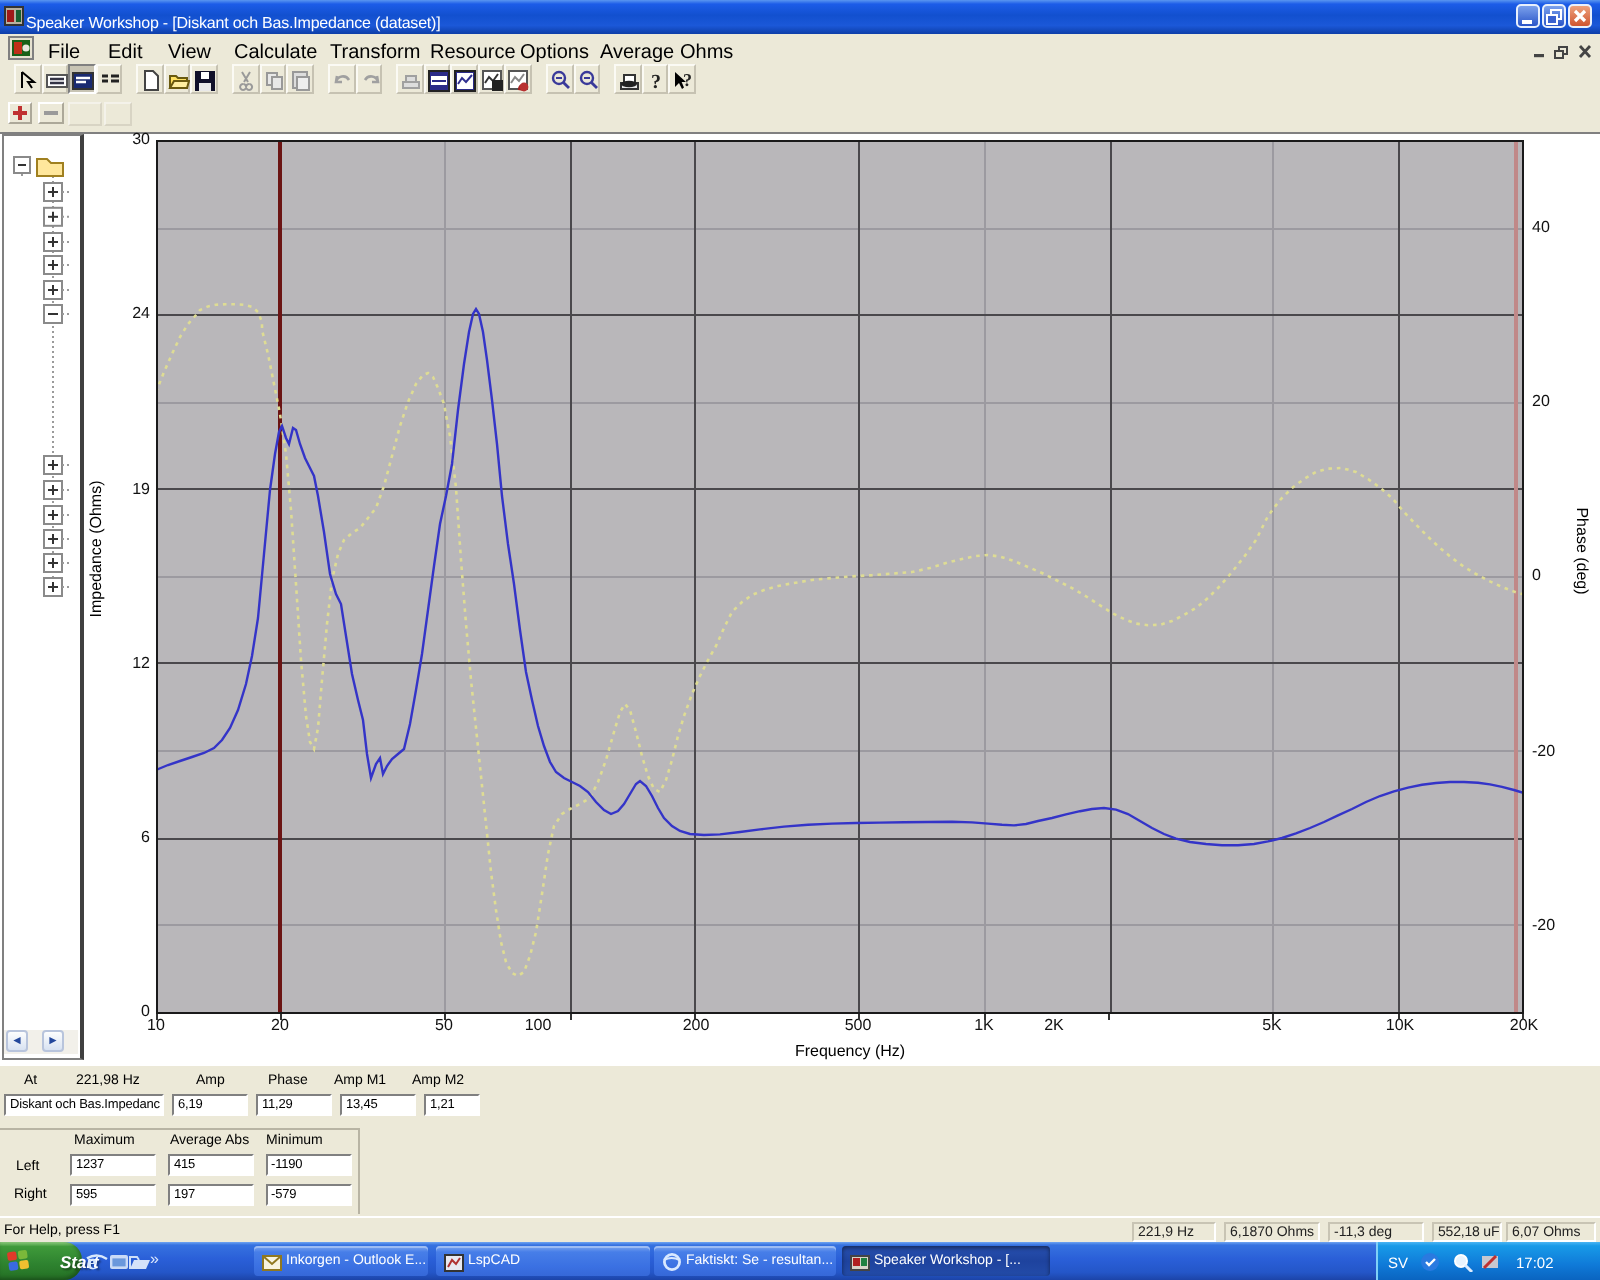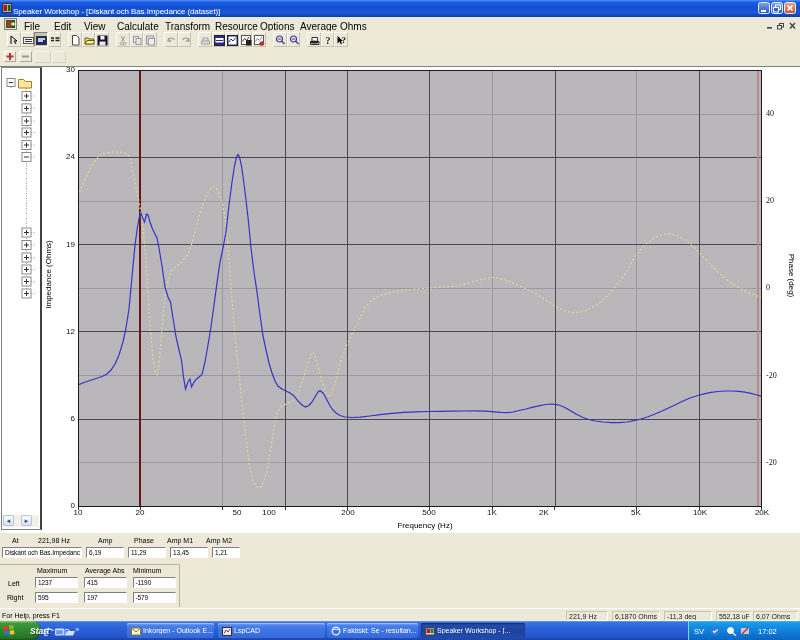--- a/index.html
+++ b/index.html
@@ -17,21 +17,21 @@
 #tbar{left:0;top:31px;width:800px;height:17px;background:#ece9d8;}
 .tb{position:absolute;top:1px;width:13.5px;height:15px;background:#ece9d8;border:1px solid #c6c2b2;border-top-color:#fbfaf4;border-left-color:#fbfaf4;}
 .tb svg{position:absolute;left:1px;top:2px;}
 
 .pb{position:absolute;background:#ece9d8;border:1px solid #aca899;border-top-color:#fff;border-left-color:#fff;}
 
 #client{left:0;top:66px;width:800px;height:467px;background:#fff;}
 #tree{position:absolute;left:1px;top:1px;width:41px;height:463px;background:#fff;border:1px solid #808080;border-right:2px solid #404040;}
 #chartlbls{position:absolute;left:0;top:0;width:800px;height:467px;}
 .yl{position:absolute;width:17px;text-align:right;font-size:8px;line-height:8px;color:#111;}
-.yr{position:absolute;left:766px;font-size:8px;line-height:8px;color:#111;font-family:Liberation Serif, serif;}
+.yr{position:absolute;left:766px;font-size:8px;line-height:8px;color:#111;}
 .xl{position:absolute;top:443px;width:30px;text-align:center;font-size:8px;line-height:8px;color:#111;}
 #plot{position:absolute;left:78px;top:4px;width:684px;height:441px;}
 
 
 .ebox{position:absolute;height:11px;background:#fff;border:1px solid #808080;border-bottom-color:#fff;border-right-color:#fff;font-size:6.5px;letter-spacing:-0.1px;line-height:9px;color:#000;padding-left:2px;overflow:hidden;white-space:nowrap;}
 .sfield{position:absolute;top:2px;height:10px;border:1px solid #c8c4b4;border-bottom-color:#fff;border-right-color:#fff;font-size:7px;line-height:9px;color:#222;padding-left:2px;overflow:hidden;white-space:nowrap;}
 #taskbar{left:0;top:621px;width:800px;height:19px;background:linear-gradient(180deg,#6fa5f2 0%,#3672e0 8%,#2a5fd8 45%,#2456c8 80%,#1c44a8 100%);}
 #startbtn{position:absolute;left:0;top:0;width:41px;height:19px;border-radius:0 9px 9px 0;background:linear-gradient(180deg,#8fce7f 0%,#3f9a3a 12%,#2f8430 55%,#247024 100%);box-shadow:inset -1px -1px 2px rgba(0,0,0,0.3);}
 #startbtn span{position:absolute;left:30px;top:4.5px;color:#fff;font-size:8.5px;font-weight:bold;font-style:italic;text-shadow:1px 1px 1px rgba(0,0,0,0.4);}
 .qlicon{position:absolute;top:3px;width:12px;height:12px;}
@@ -313,26 +313,26 @@
   <div class="yl" style="left:58px;top:262px">12</div>
   <div class="yl" style="left:58px;top:349px">6</div>
   <div class="yl" style="left:58px;top:436px">0</div>
   <div class="yr" style="top:44px">40</div>
   <div class="yr" style="top:131px">20</div>
   <div class="yr" style="top:218px">0</div>
   <div class="yr" style="top:306px">-20</div>
   <div class="yr" style="top:393px">-20</div>
   <div class="xl" style="left:63px">10</div>
   <div class="xl" style="left:125px">20</div>
-  <div class="xl" style="left:222px">50</div>
+  <div class="xl" style="left:207px">50</div>
   <div class="xl" style="left:254px">100</div>
   <div class="xl" style="left:333px">200</div>
   <div class="xl" style="left:414px">500</div>
   <div class="xl" style="left:477px">1K</div>
-  <div class="xl" style="left:529px">2K</div>
+  <div class="xl" style="left:512px">2K</div>
   <div class="xl" style="left:621px">5K</div>
   <div class="xl" style="left:685px">10K</div>
   <div class="xl" style="left:747px">20K</div>
   <div class="t8 abs" style="left:390px;top:455px;width:70px;text-align:center">Frequency (Hz)</div>
   <div class="t8 abs" style="left:3px;top:204px;width:90px;text-align:center;transform:rotate(-90deg)">Impedance (Ohms)</div>
   <div class="t8 abs" style="left:761px;top:205px;width:60px;text-align:center;transform:rotate(90deg)">Phase (deg)</div>
  </div>
  <svg id="plot" width="684" height="441">
   <rect x="0" y="0" width="684" height="437" fill="#b9b7ba"></rect>
   <g stroke="#9c9aa0" shape-rendering="crispEdges">

